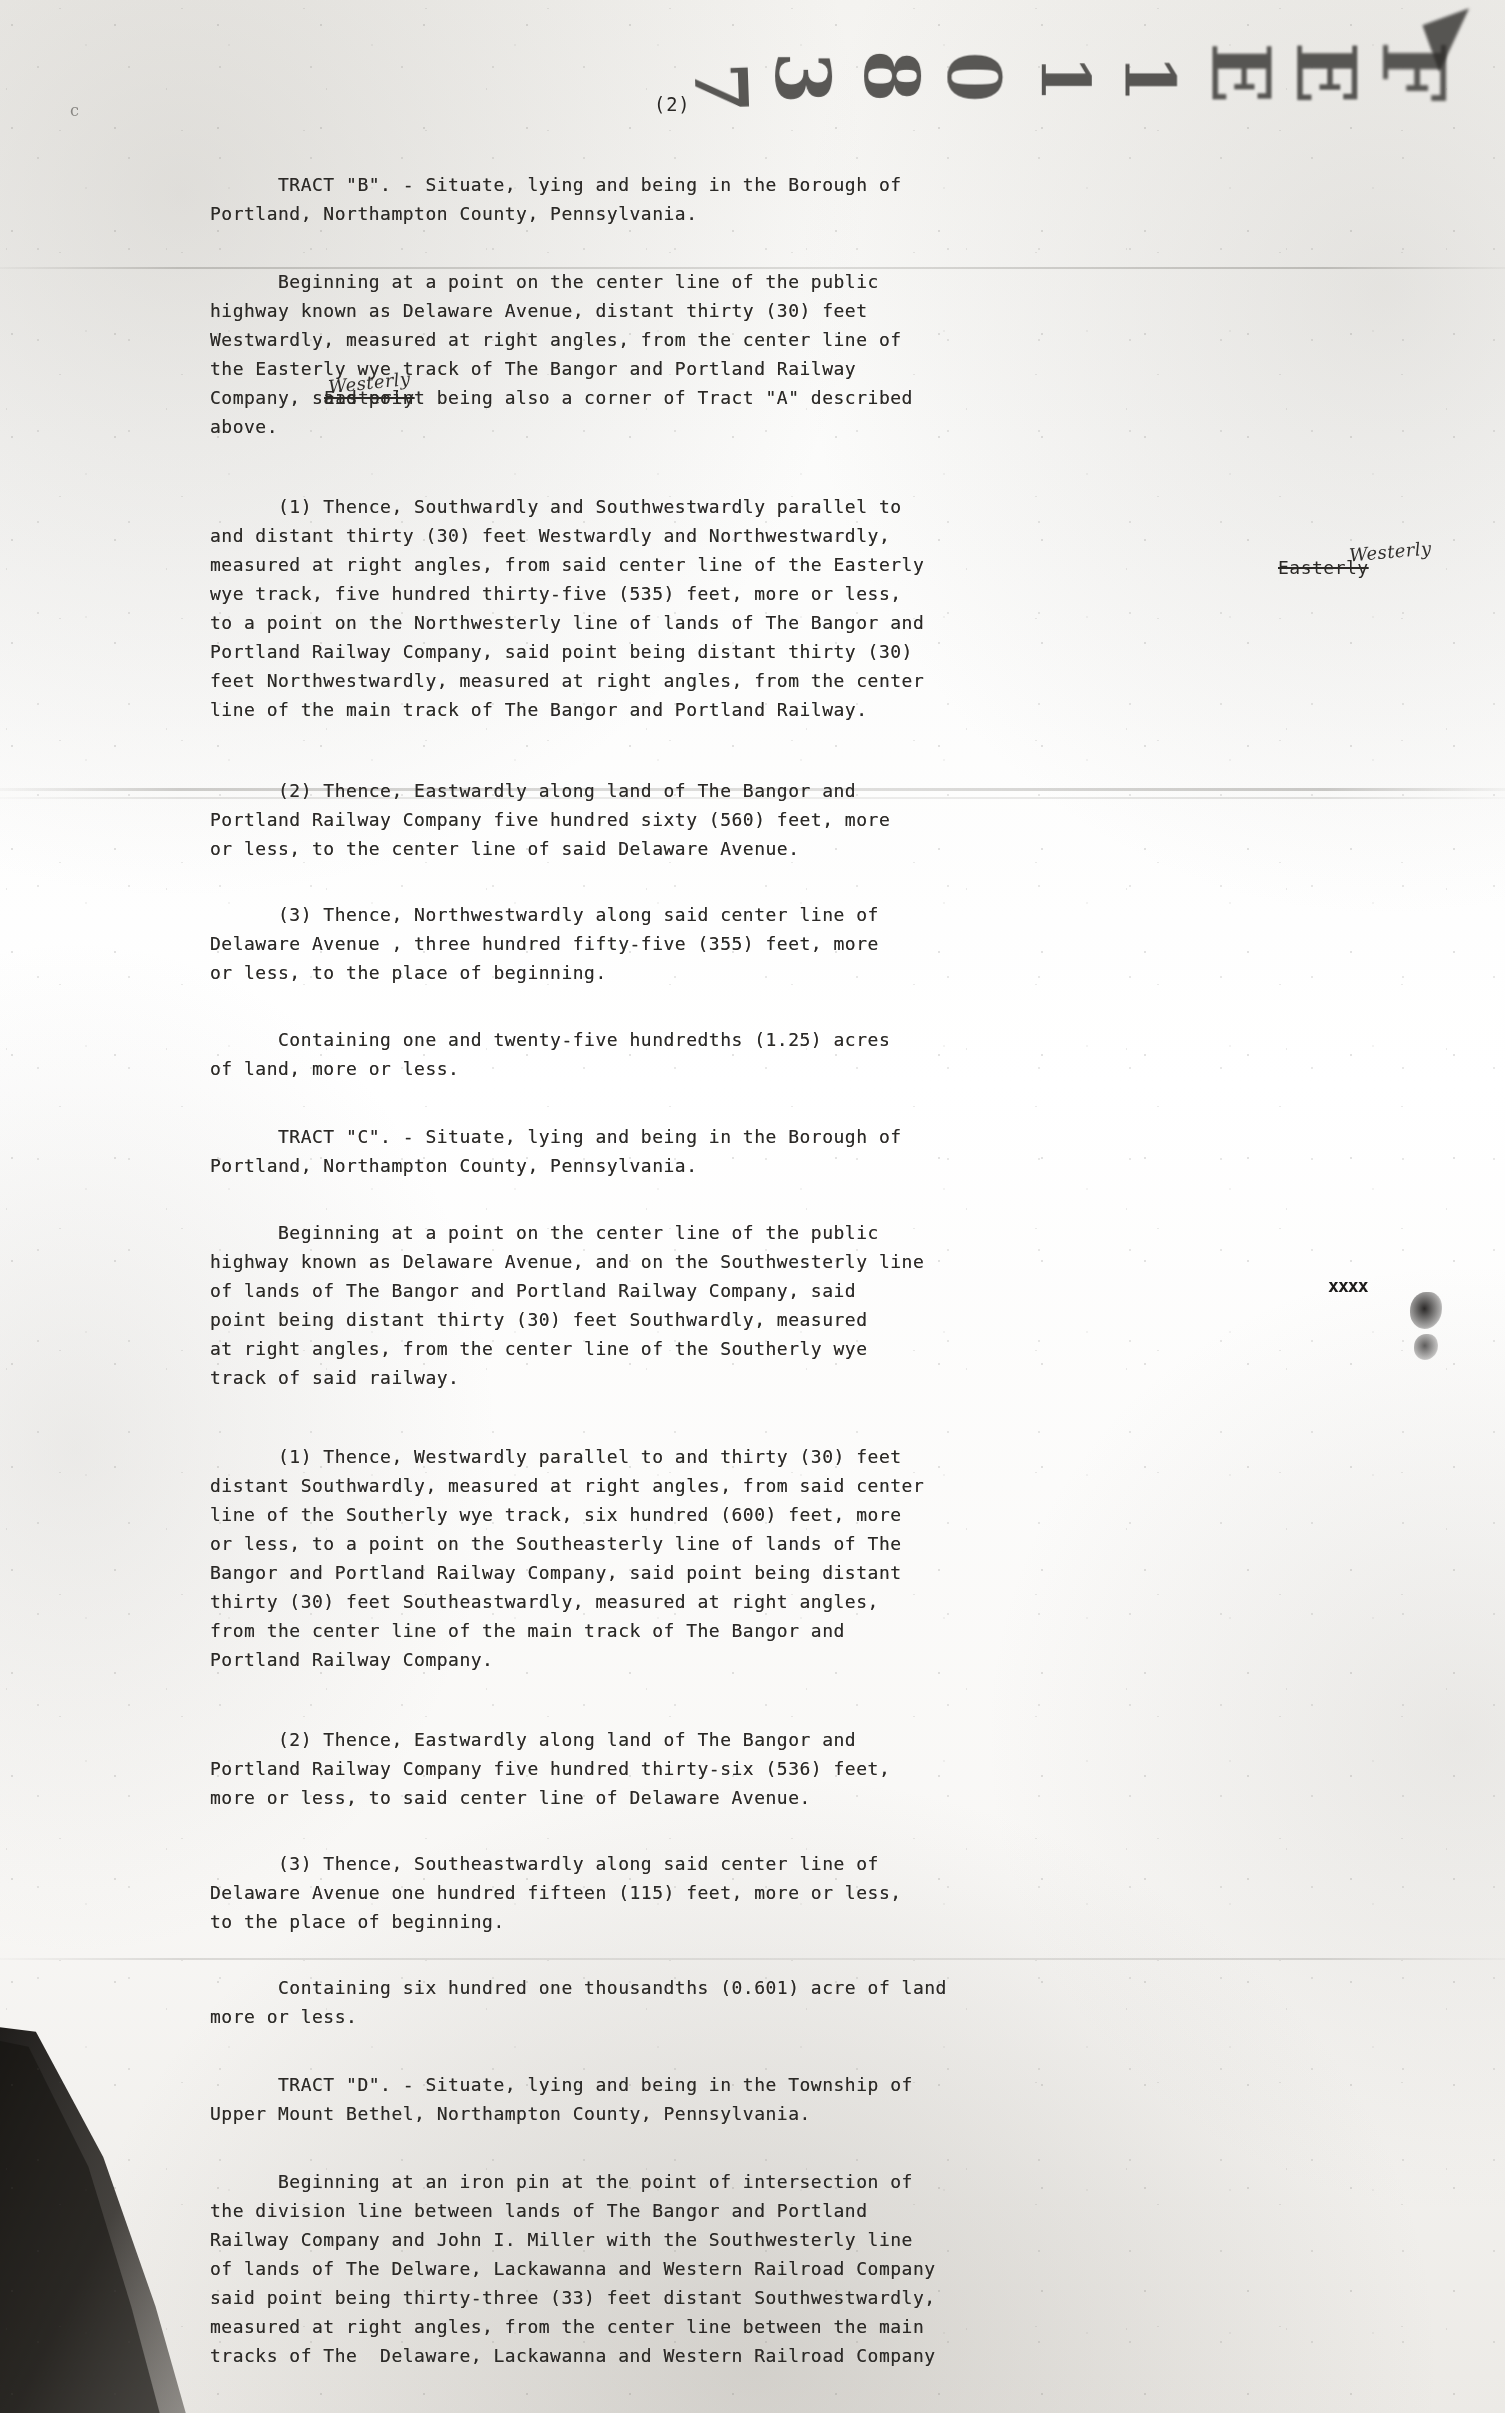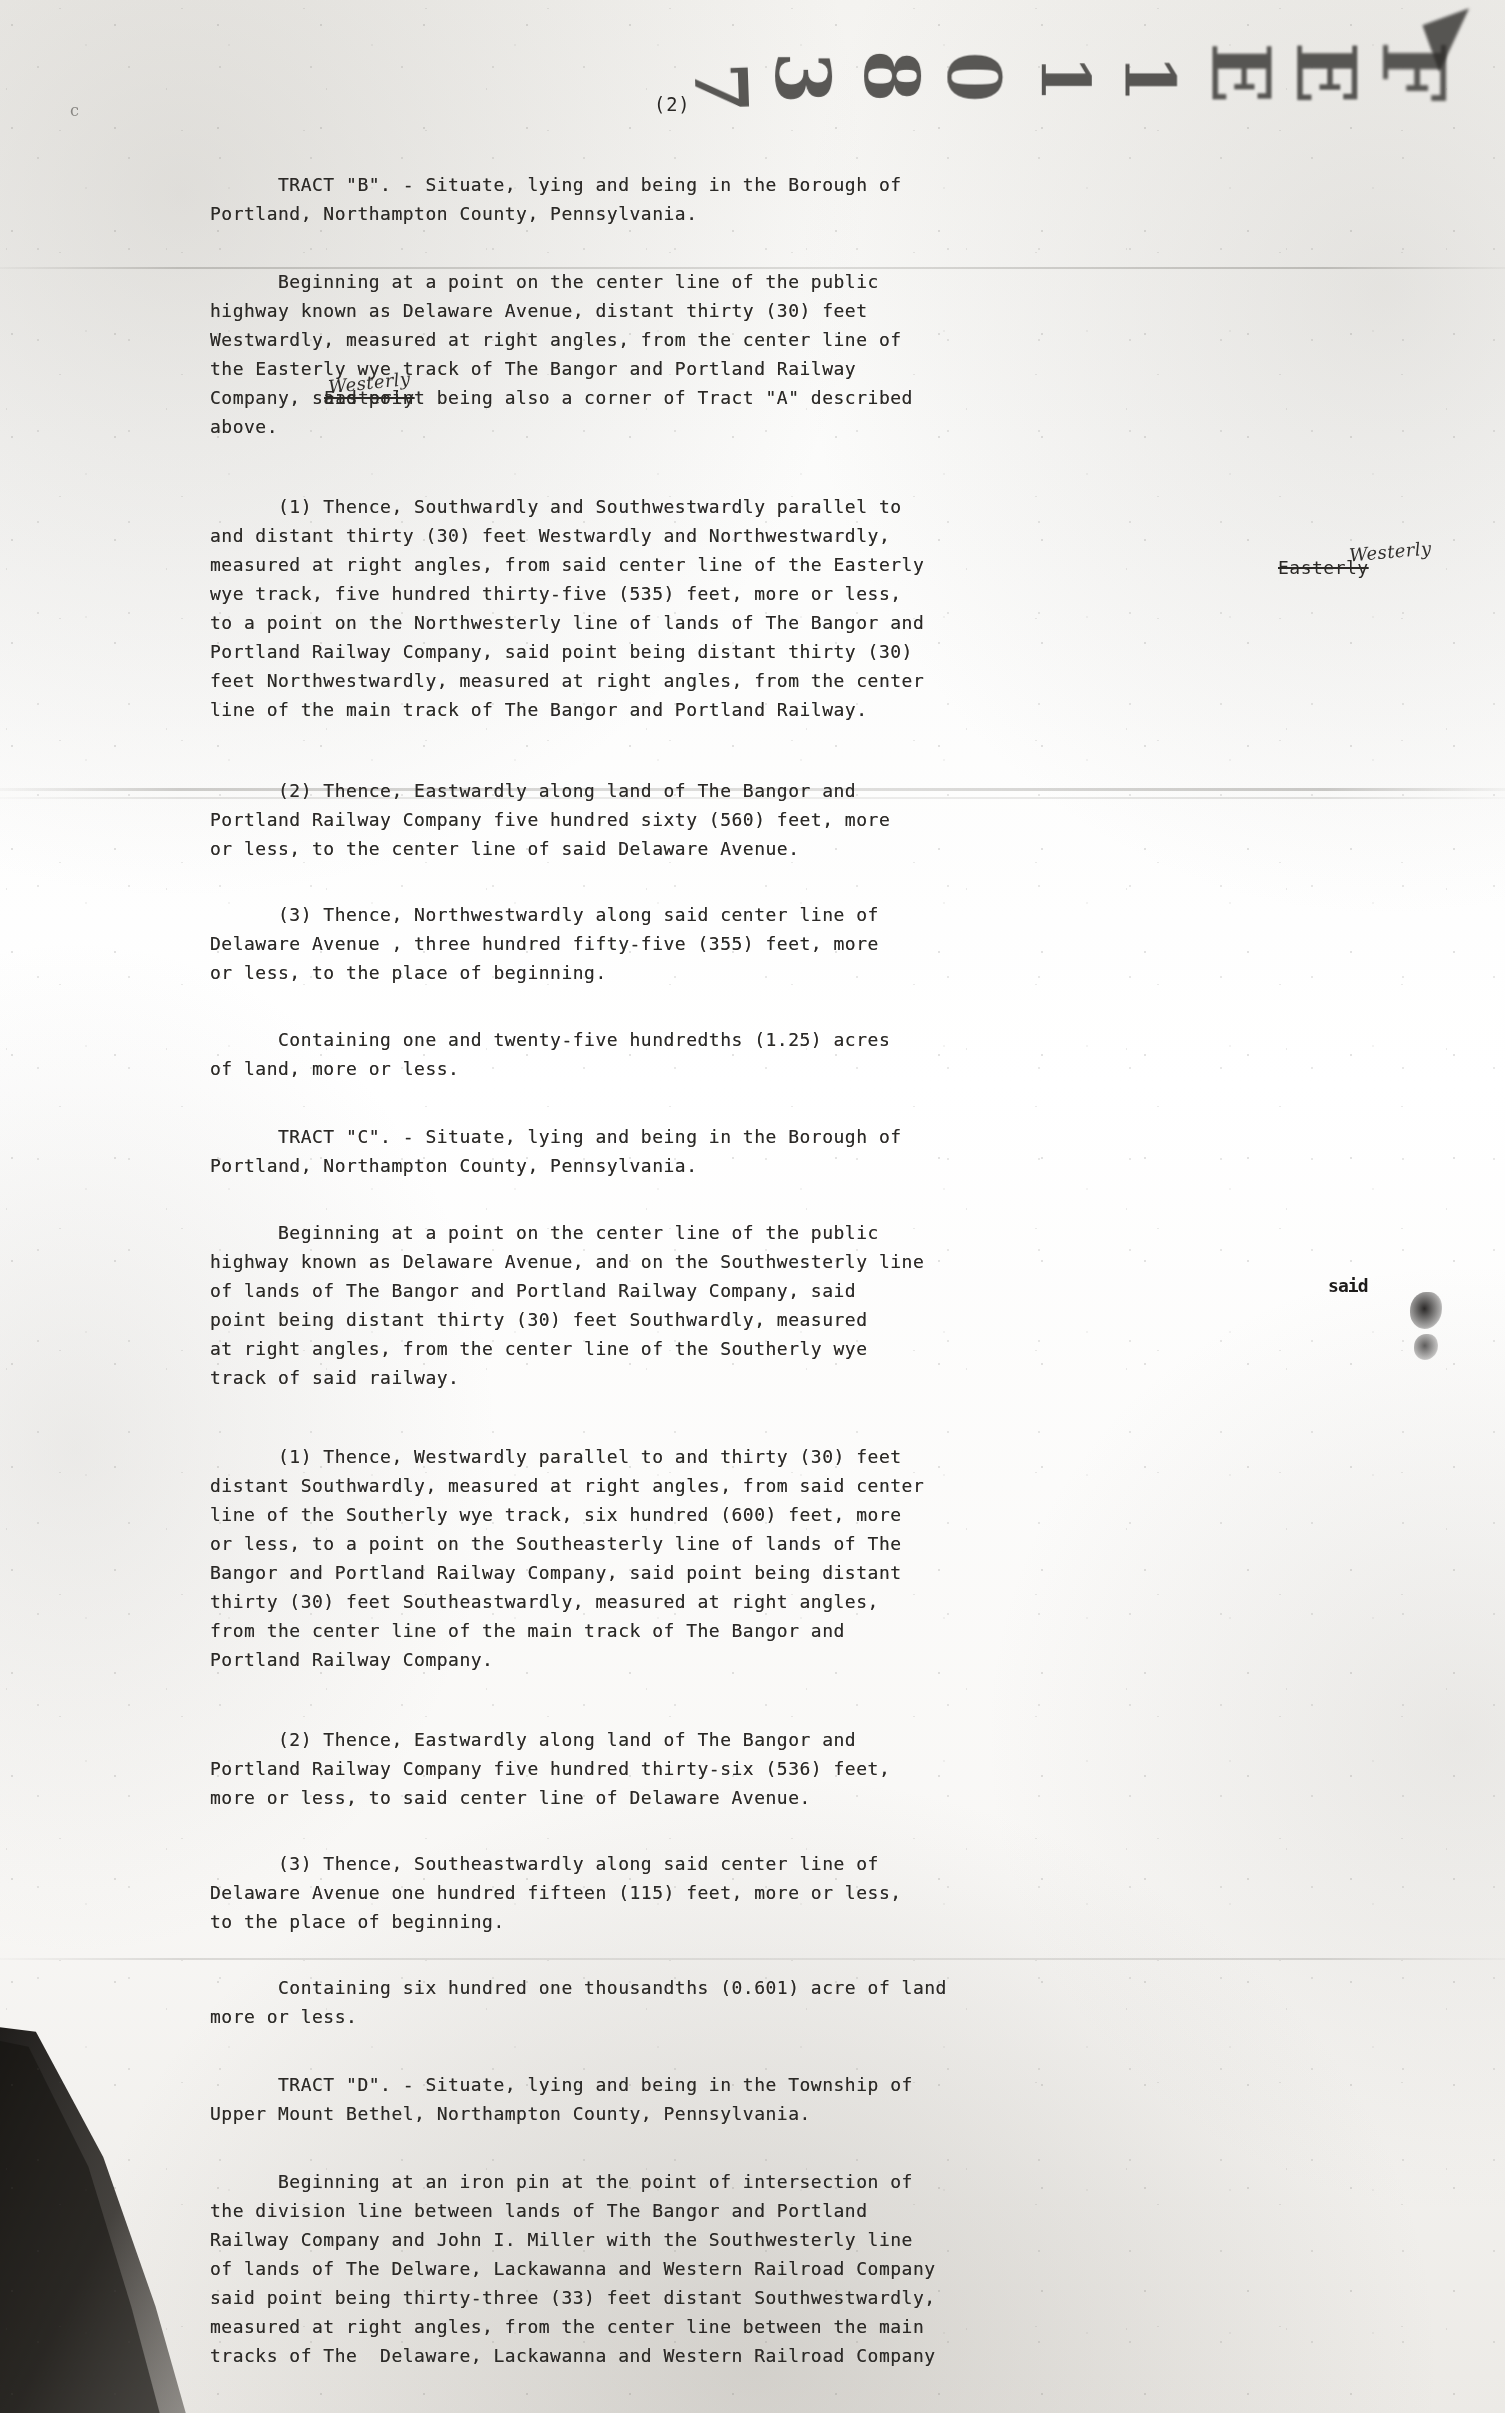--- a/index.html
+++ b/index.html
@@ -218,21 +218,21 @@
         <div class="para" style="top: 1849px; left: 210px;"><div>      (3) Thence, Southeastwardly along said center line of</div><div>Delaware Avenue one hundred fifteen (115) feet, more or less,</div><div>to the place of beginning.</div></div>
         <div class="para" style="top: 1973px; left: 210px;"><div>      Containing six hundred one thousandths (0.601) acre of land</div><div>more or less.</div></div>
         <div class="para" style="top: 2070px; left: 210px;"><div>      TRACT "D". - Situate, lying and being in the Township of</div><div>Upper Mount Bethel, Northampton County, Pennsylvania.</div></div>
         <div class="para" style="top: 2167px; left: 210px;"><div>      Beginning at an iron pin at the point of intersection of</div><div>the division line between lands of The Bangor and Portland</div><div>Railway Company and John I. Miller with the Southwesterly line</div><div>of lands of The Delware, Lackawanna and Western Railroad Company</div><div>said point being thirty-three (33) feet distant Southwestwardly,</div><div>measured at right angles, from the center line between the main</div><div>tracks of The  Delaware, Lackawanna and Western Railroad Company</div></div>
       </div>
     <div id="marks">
         <div class="ink" style="left: 328px; top: 368px; font-size: 18px; transform: rotate(-6deg);">Westerly</div>
         <div class="ink" style="left: 1349px; top: 537px; font-size: 18px; transform: rotate(-5deg);">Westerly</div>
         <div class="strike" style="left: 324px; top: 383px;">Easterly</div>
         <div class="strike" style="left: 1278px; top: 553px;">Easterly</div>
-        <div class="xout" style="left: 1328px; top: 1271px;">said</div>
+        <div class="xout" style="left: 1328px; top: 1271px;">xxxx</div>
       </div>
 
     <div class="inkblot" style="left:1410px; top:1292px; width:32px; height:37px;"></div>
     <div class="inkblot" style="left:1414px; top:1334px; width:24px; height:26px; opacity:0.75;"></div>
   </div>
 
   <svg id="torn-corner" viewBox="0 0 340 420">
     <defs>
       <linearGradient id="tearGrad" x1="0" y1="0" x2="1" y2="1">
         <stop offset="0%" stop-color="#171513" stop-opacity="0.97"></stop>

